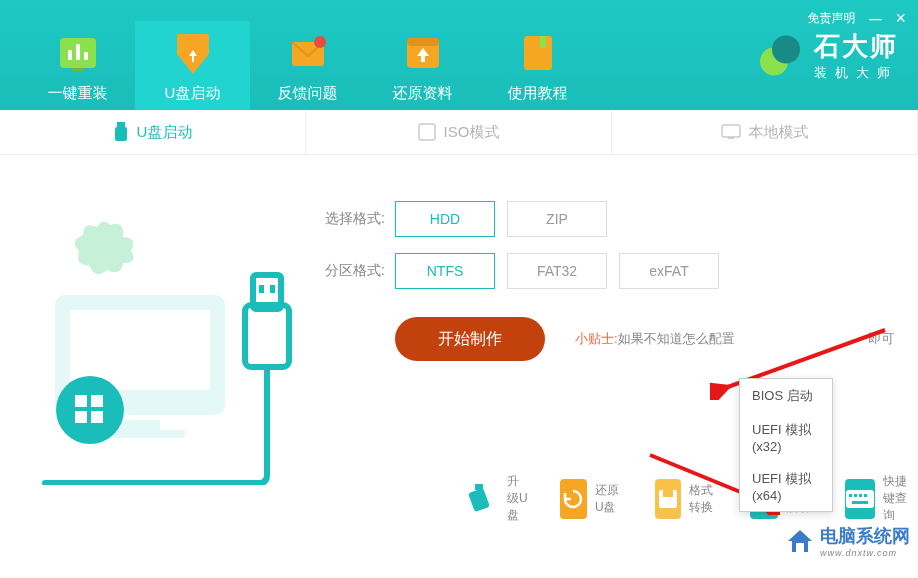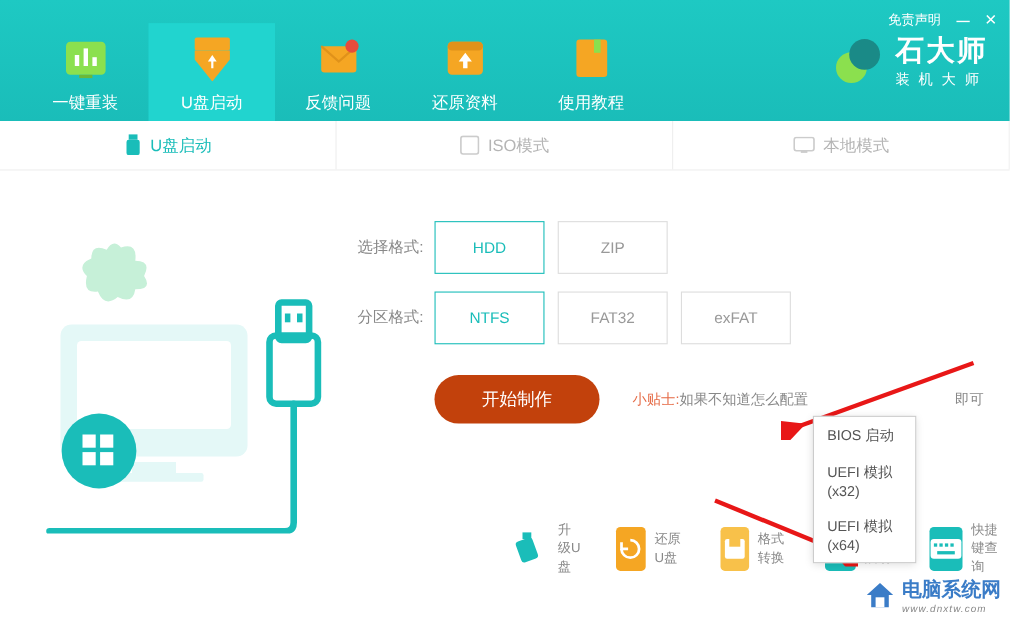--- a/index.html
+++ b/index.html
@@ -22,21 +22,21 @@
 .subtab.active { color: #1abdb9; font-weight: 500; }
 
 .content { position: relative; padding: 30px 0 0 0; }
 .illustration { position: absolute; left: 35px; top: 40px; width: 260px; height: 280px; }
 
 .form-rows { margin-left: 310px; }
 .row { display: flex; align-items: center; margin: 16px 0; }
 .row-label { width: 75px; text-align: right; color: #888; font-size: 14px; margin-right: 10px; }
 .dropdown { width: 388px; height: 36px; border: 1px solid #d9d9d9; display: flex; align-items: center; padding: 0 12px; font-family: monospace; font-size: 13px; color: #666; position: relative; cursor: pointer; }
 .dropdown::after { content: ""; position: absolute; right: 14px; top: 15px; border-left: 6px solid transparent; border-right: 6px solid transparent; border-top: 7px solid #bbb; }
-.opt-btn { width: 100px; height: 48px; border: 1px solid #ddd; display: flex; align-items: center; justify-content: center; margin-right: 12px; font-size: 14px; color: #999; cursor: pointer; }
+.opt-btn { width: 100px; height: 36px; border: 1px solid #ddd; display: flex; align-items: center; justify-content: center; margin-right: 12px; font-size: 14px; color: #999; cursor: pointer; }
 .opt-btn.selected { border-color: #1abdb9; color: #1abdb9; }
 
 .start-row { margin-left: 395px; margin-top: 28px; display: flex; align-items: center; gap: 30px; }
 .start-btn { width: 150px; height: 44px; background: #c2410c; color: #fff; border-radius: 22px; display: flex; align-items: center; justify-content: center; font-size: 16px; cursor: pointer; }
 .hint { font-size: 13px; }
 .hint .red { color: #e56a45; }
 .hint .gray { color: #888; }
 
 .bottom-icons { position: absolute; bottom: 54px; left: 465px; display: flex; gap: 30px; }
 .bicon { width: 65px; display: flex; flex-direction: row; align-items: center; gap: 8px; cursor: pointer; }

